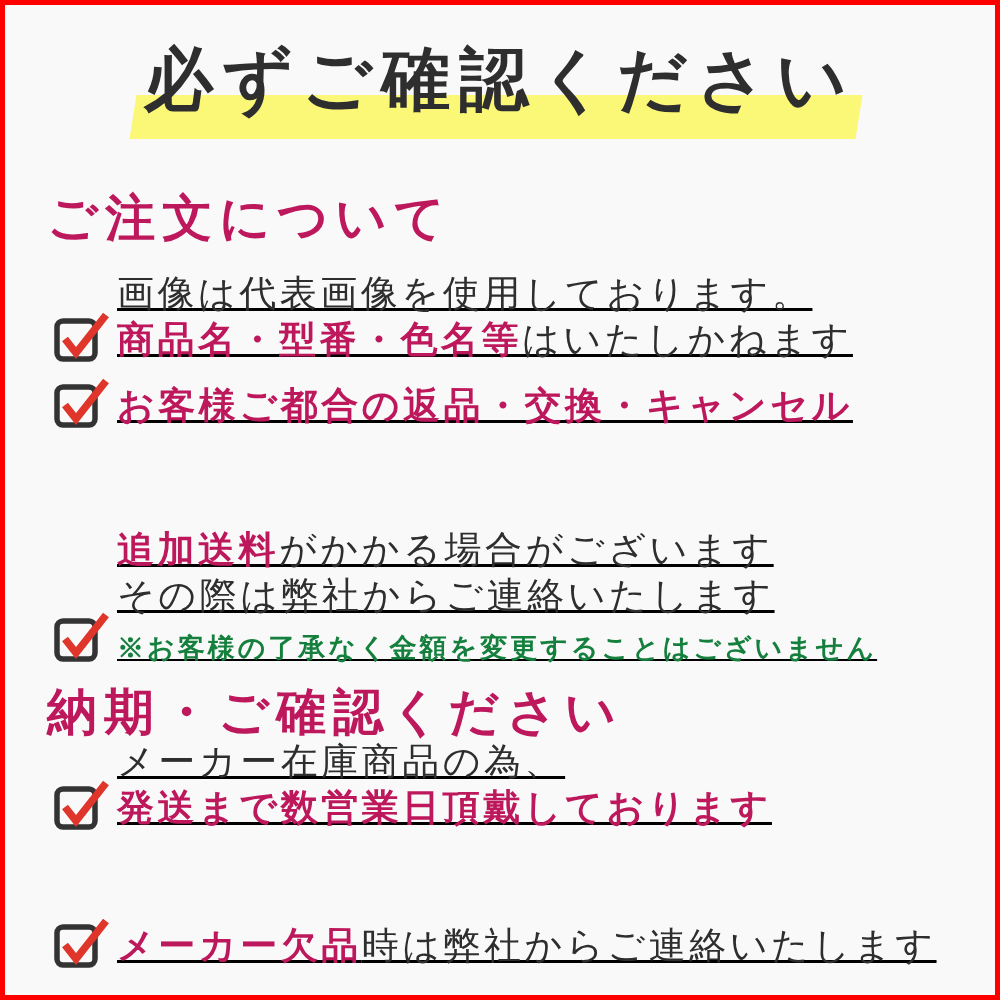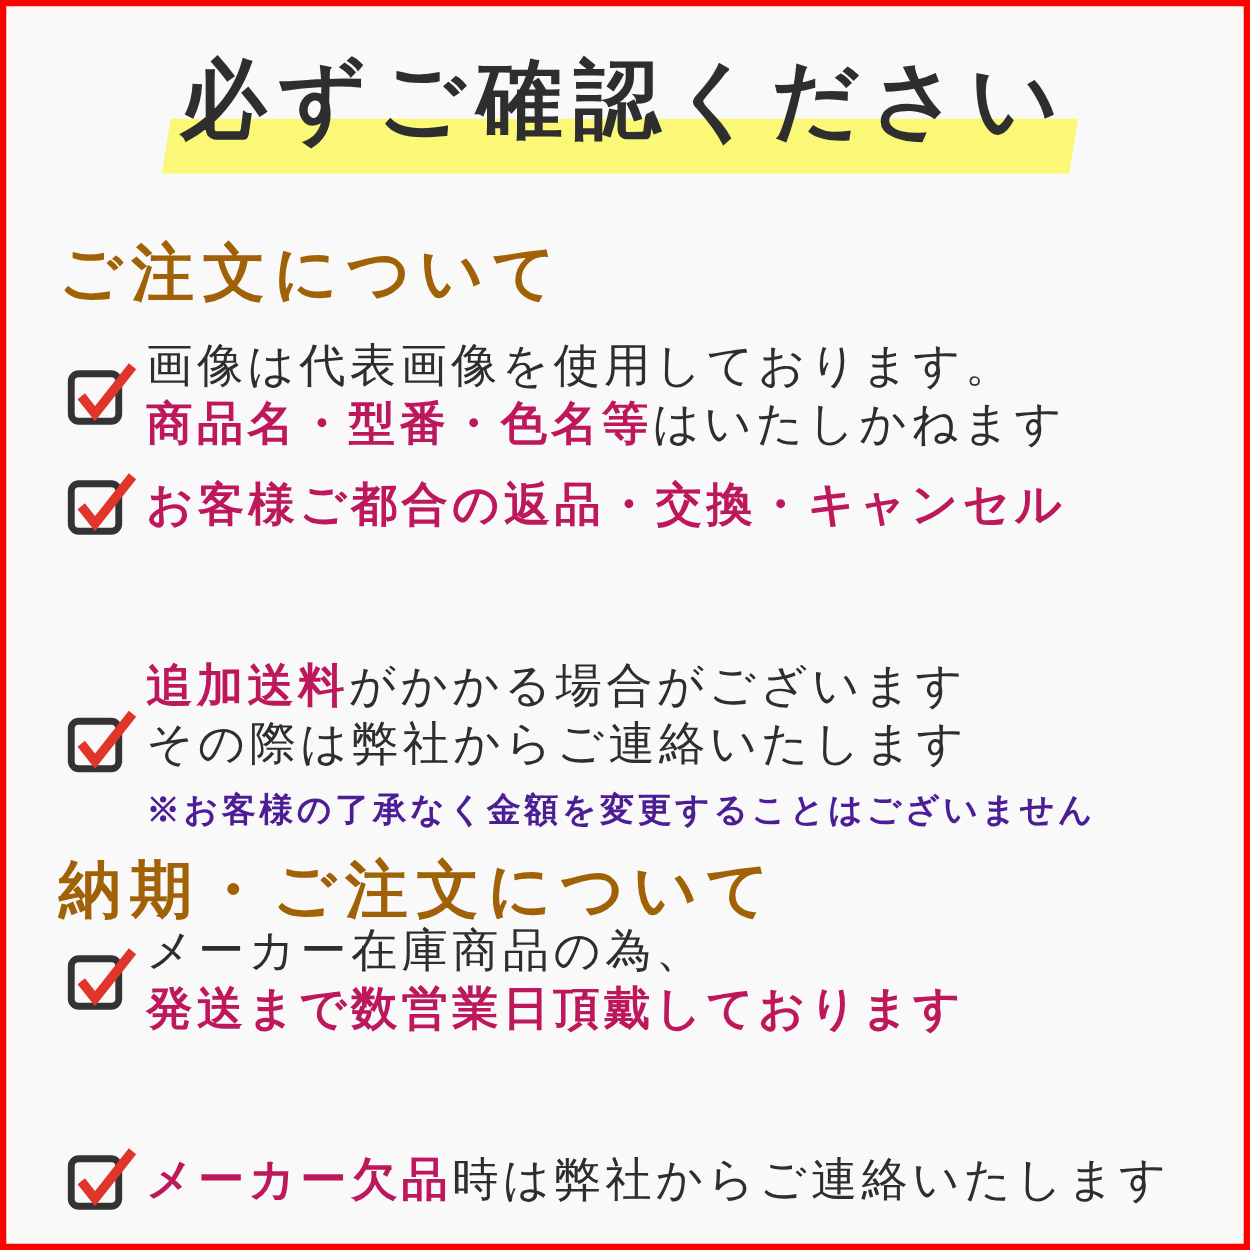--- a/index.html
+++ b/index.html
@@ -41,33 +41,34 @@
     z-index: 1;
   }
 
   
   .section-heading {
     position: absolute;
     left: 42px;
     font-size: 50px;
     font-weight: bold;
     letter-spacing: 7px;
-    color: #a16207;
+    color: #be185d;
     line-height: 1.1;
   }
   .heading-order    { top: 186px; }
   .heading-delivery { top: 680px; }
 
   
   .item {
     position: absolute;
     left: 48px;
     display: flex;
-    align-items: center;
+    align-items: flex-end;
     gap: 8px;
+    text-decoration: underline;
   }
   .item-1 { top: 266px; }
   .item-2 { top: 376px; }
   .item-3 { top: 522px; }
   .item-4 { top: 734px; }
   .item-5 { top: 886px; margin-top: 30px; }
 
   .checkbox {
     flex: 0 0 auto;
     width: 56px;
@@ -83,21 +84,21 @@
     color: #2e2e2e;
   }
   .item-text .black { color: #2e2e2e; }
   .item-text .red   { color: #be185d; font-weight: bold; }
 
   .note {
     margin-top: 14px;
     font-size: 27px;
     line-height: 30px;
     letter-spacing: 3px;
-    color: #4c1d95;
+    color: #15803d;
     font-weight: bold;
   }
 </style>
 </head>
 <body>
 
 <div class="page">
 
   <div class="title-highlight"></div>
   <h1 class="title">必ずご確認ください</h1>
@@ -146,21 +147,21 @@
       <div class="line">
         <span class="red">追加送料</span><span class="black">がかかる場合がございます</span>
       </div>
       <div class="line">
         <span class="black">その際は弊社からご連絡いたします</span>
       </div>
       <div class="note">※お客様の了承なく金額を変更することはございません</div>
     </div>
   </div>
 
-  <h2 class="section-heading heading-delivery">納期・ご注文について</h2>
+  <h2 class="section-heading heading-delivery">納期・ご確認ください</h2>
 
   <div class="item item-4">
     <span class="checkbox">
       <svg viewBox="0 0 56 54" aria-hidden="true">
         <rect x="4" y="12" width="38" height="38" rx="6" fill="none" stroke="#333333" stroke-width="5.5"></rect>
         <path d="M 12 30 L 23 44 L 53 6" fill="none" stroke="#e0352b" stroke-width="7.5"></path>
       </svg>
     </span>
     <div class="item-text">
       <div class="line">

